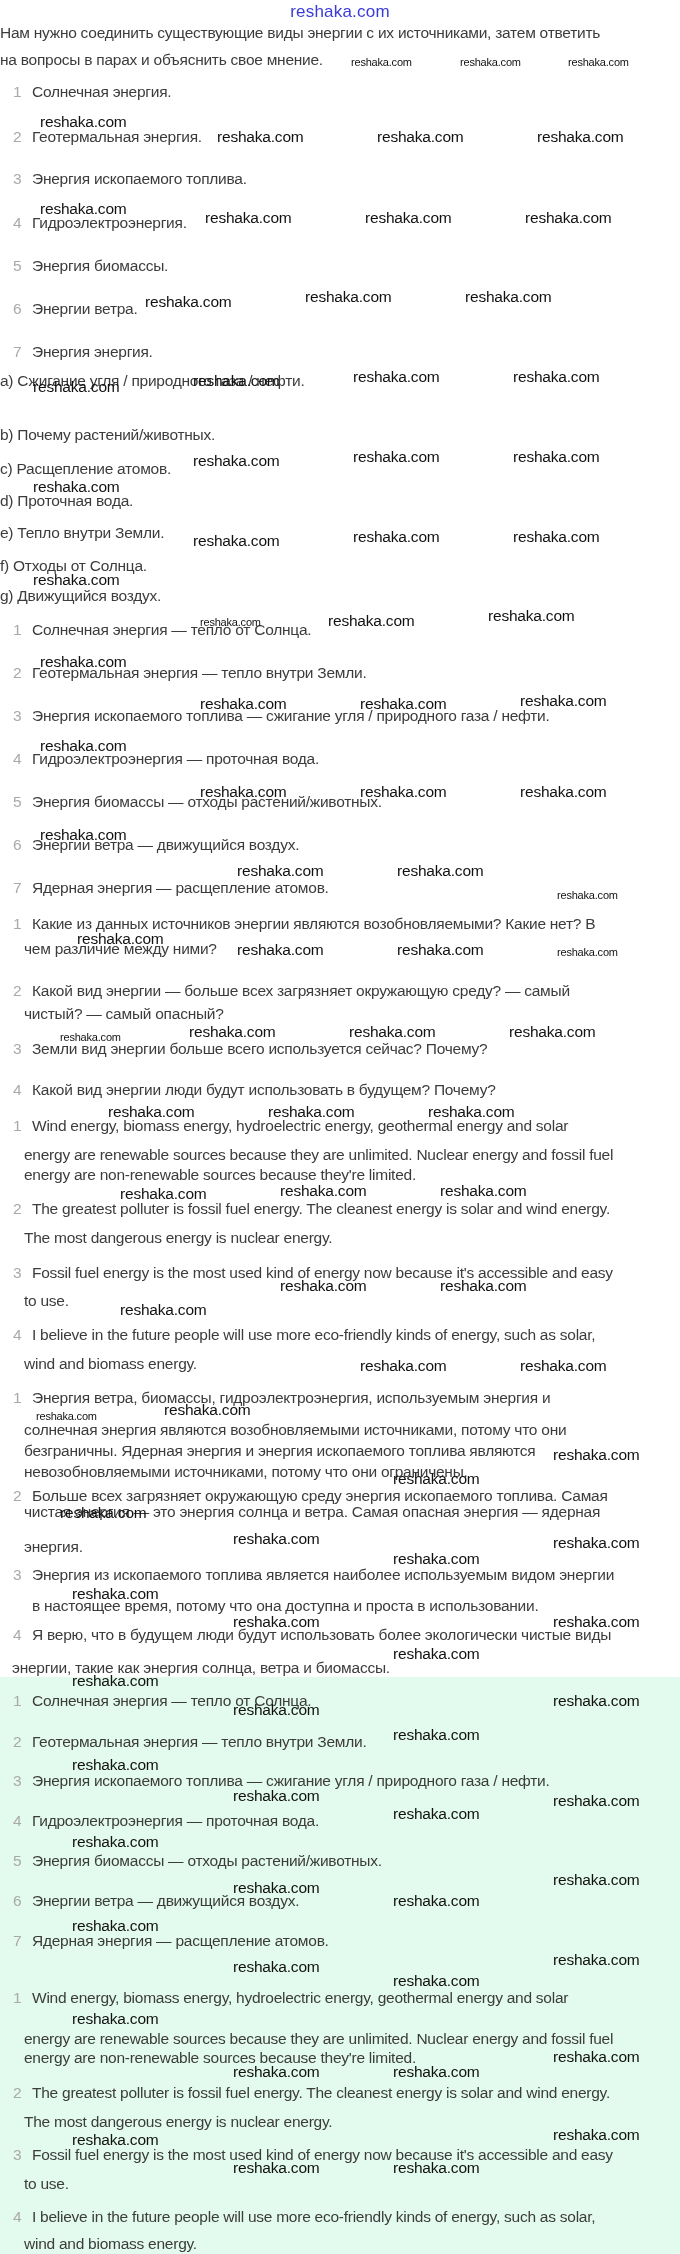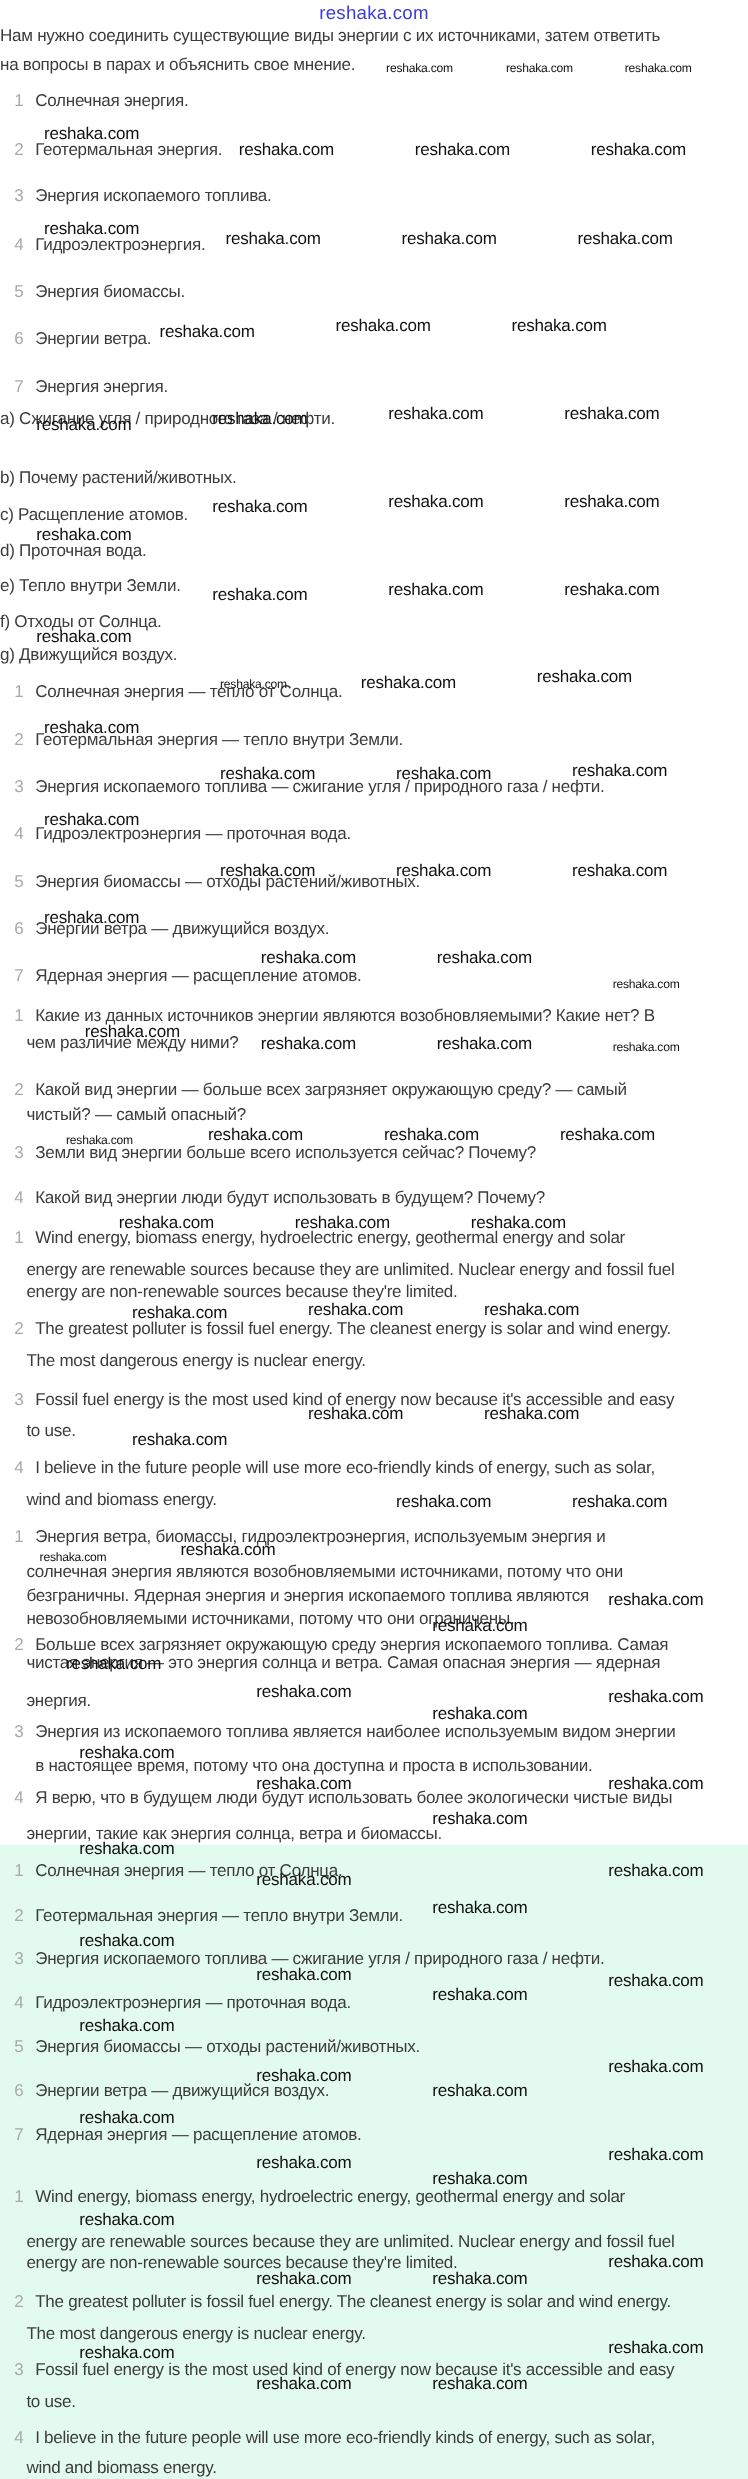--- a/index.html
+++ b/index.html
@@ -122,21 +122,21 @@
   <div class="line" style="left:24px;top:1463px">невозобновляемыми источниками, потому что они ограничены.</div>
   <span class="num" style="left:13px;top:1487px">2</span>
   <div class="line" style="left:32px;top:1487px">Больше всех загрязняет окружающую среду энергия ископаемого топлива. Самая</div>
   <div class="line" style="left:24px;top:1503px">чистая энергия — это энергия солнца и ветра. Самая опасная энергия — ядерная</div>
   <div class="line" style="left:24px;top:1538px">энергия.</div>
   <span class="num" style="left:13px;top:1566px">3</span>
   <div class="line" style="left:32px;top:1566px">Энергия из ископаемого топлива является наиболее используемым видом энергии</div>
   <div class="line" style="left:32px;top:1597px">в настоящее время, потому что она доступна и проста в использовании.</div>
   <span class="num" style="left:13px;top:1626px">4</span>
   <div class="line" style="left:32px;top:1626px">Я верю, что в будущем люди будут использовать более экологически чистые виды</div>
-  <div class="line" style="left:24px;top:1659px">энергии, такие как энергия солнца, ветра и биомассы.</div>
+  <div class="line" style="left:12px;top:1659px">энергии, такие как энергия солнца, ветра и биомассы.</div>
 </div>
 
 <div>
   <span class="num" style="left:13px;top:1692px">1</span>
   <div class="line" style="left:32px;top:1692px">Солнечная энергия — тепло от Солнца.</div>
   <span class="num" style="left:13px;top:1733px">2</span>
   <div class="line" style="left:32px;top:1733px">Геотермальная энергия — тепло внутри Земли.</div>
   <span class="num" style="left:13px;top:1772px">3</span>
   <div class="line" style="left:32px;top:1772px">Энергия ископаемого топлива — сжигание угля / природного газа / нефти.</div>
   <span class="num" style="left:13px;top:1812px">4</span>

